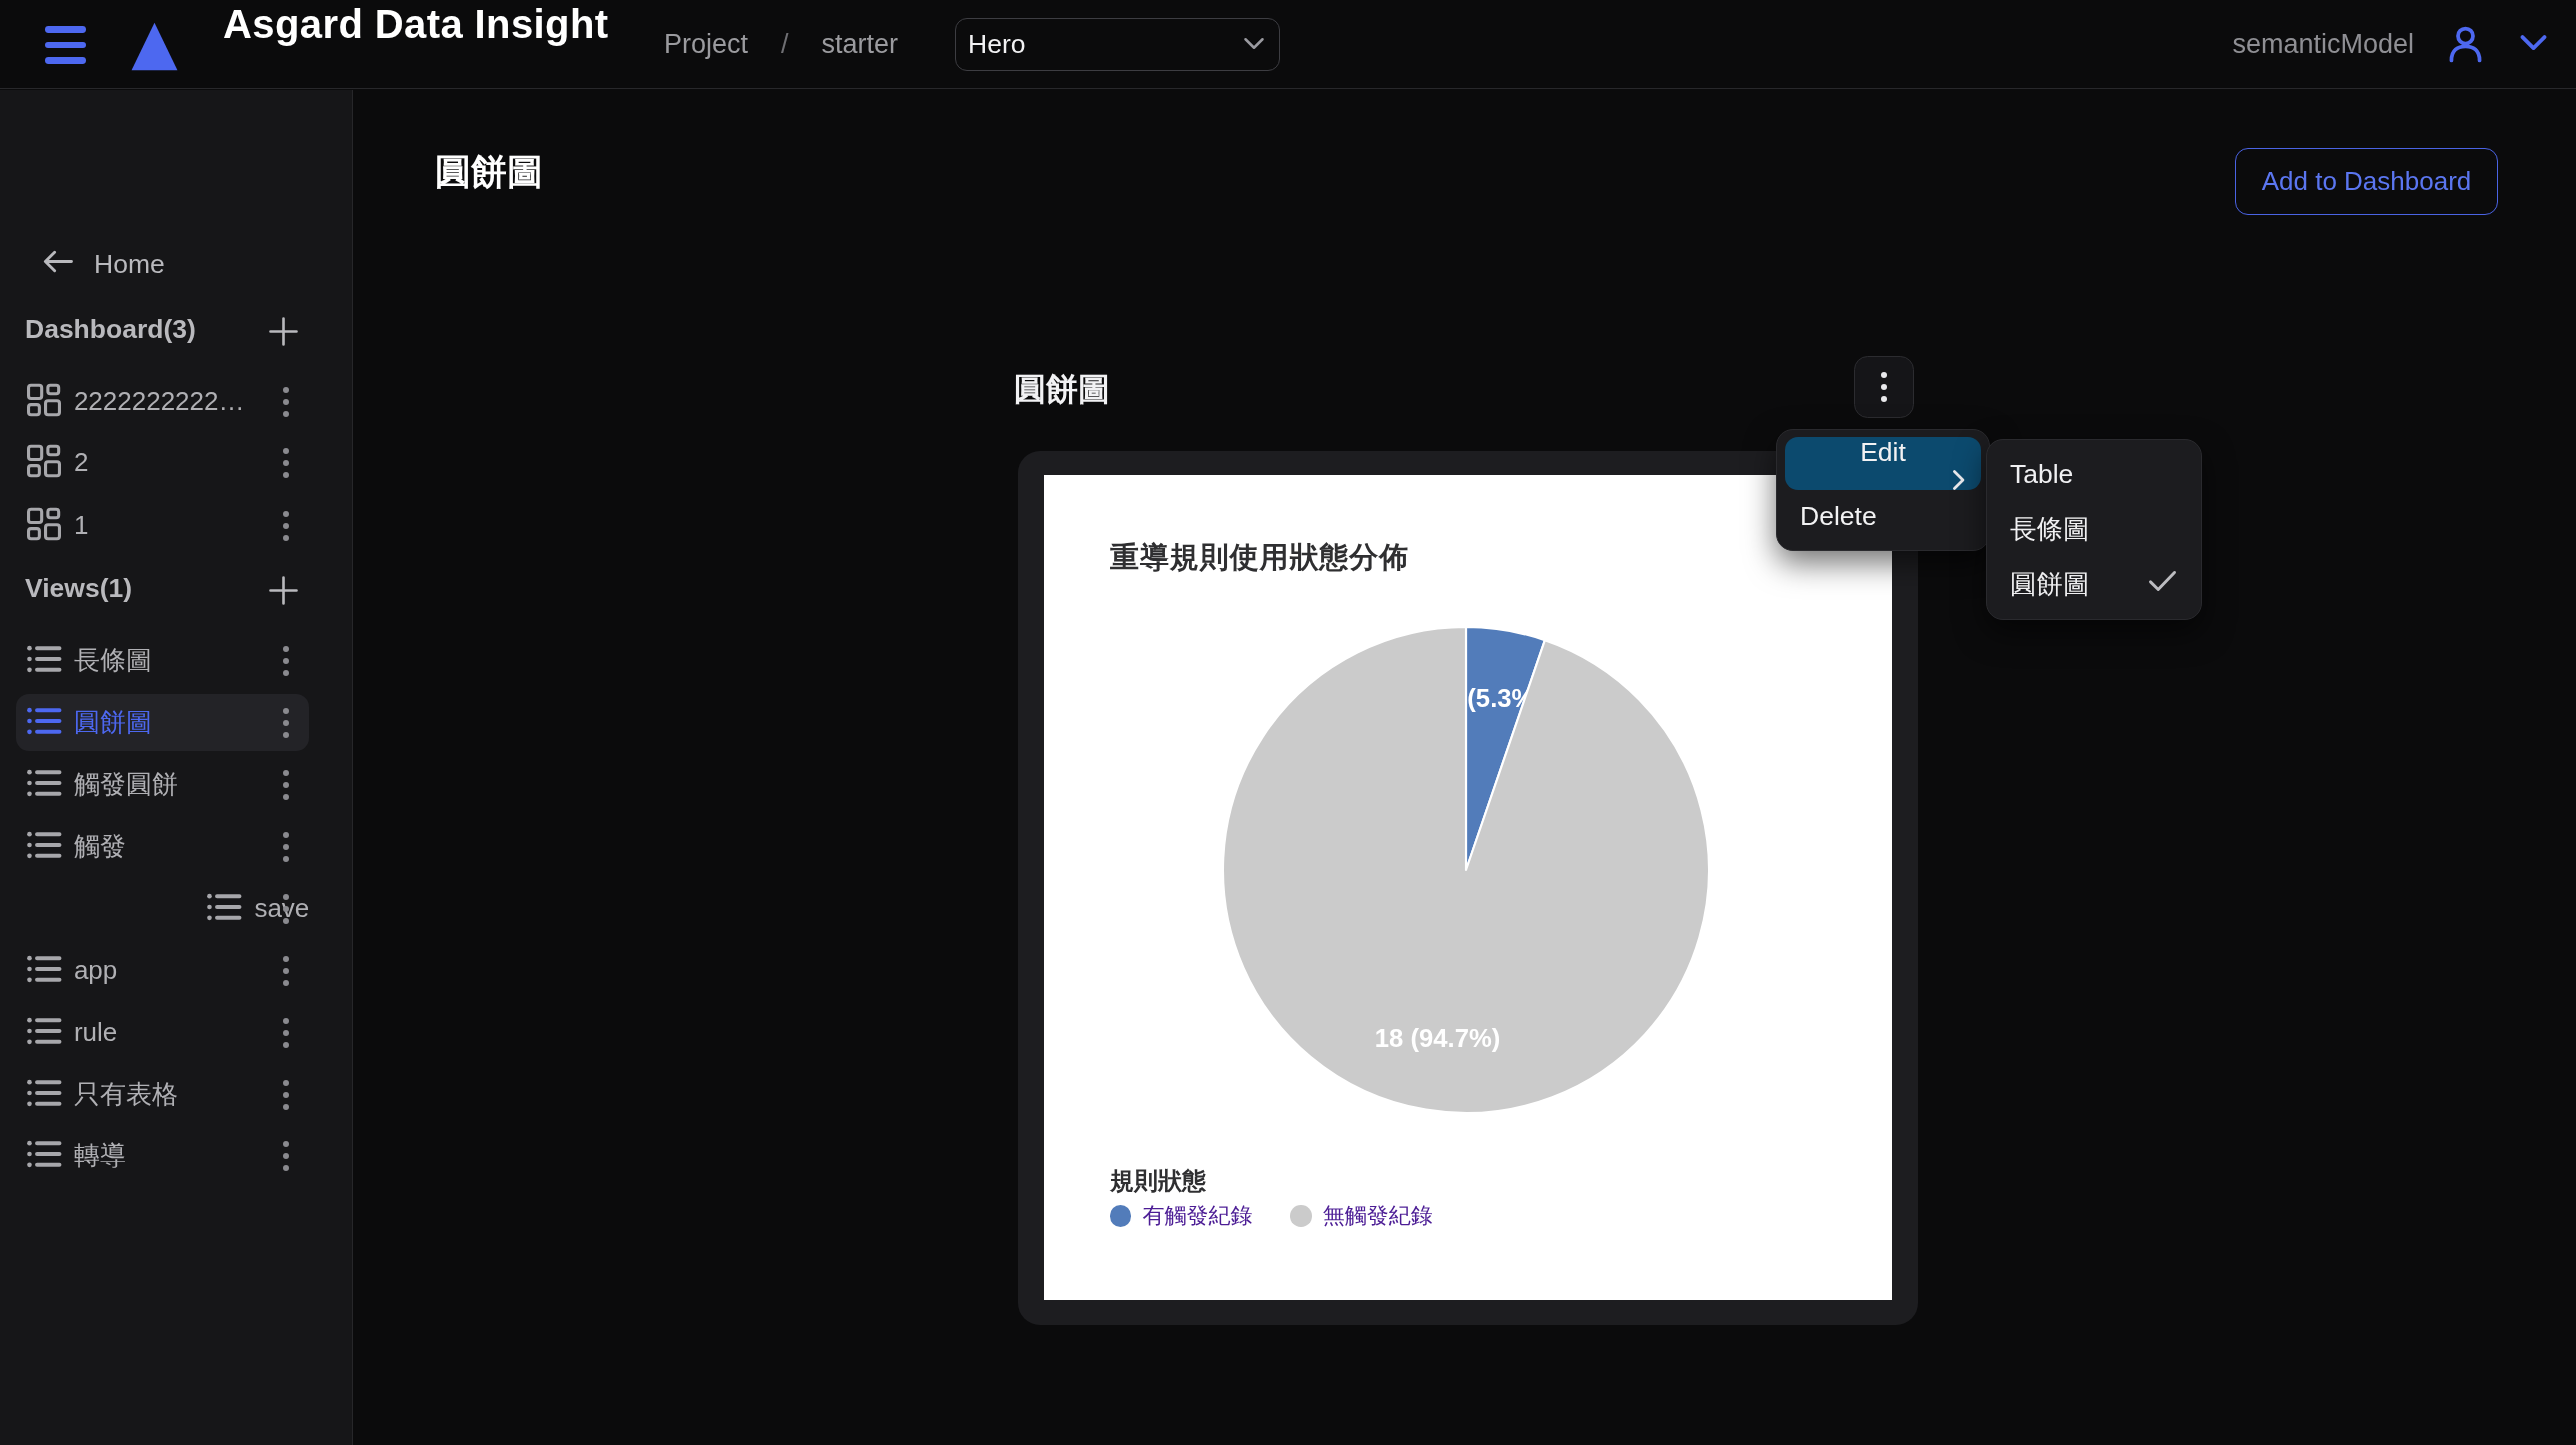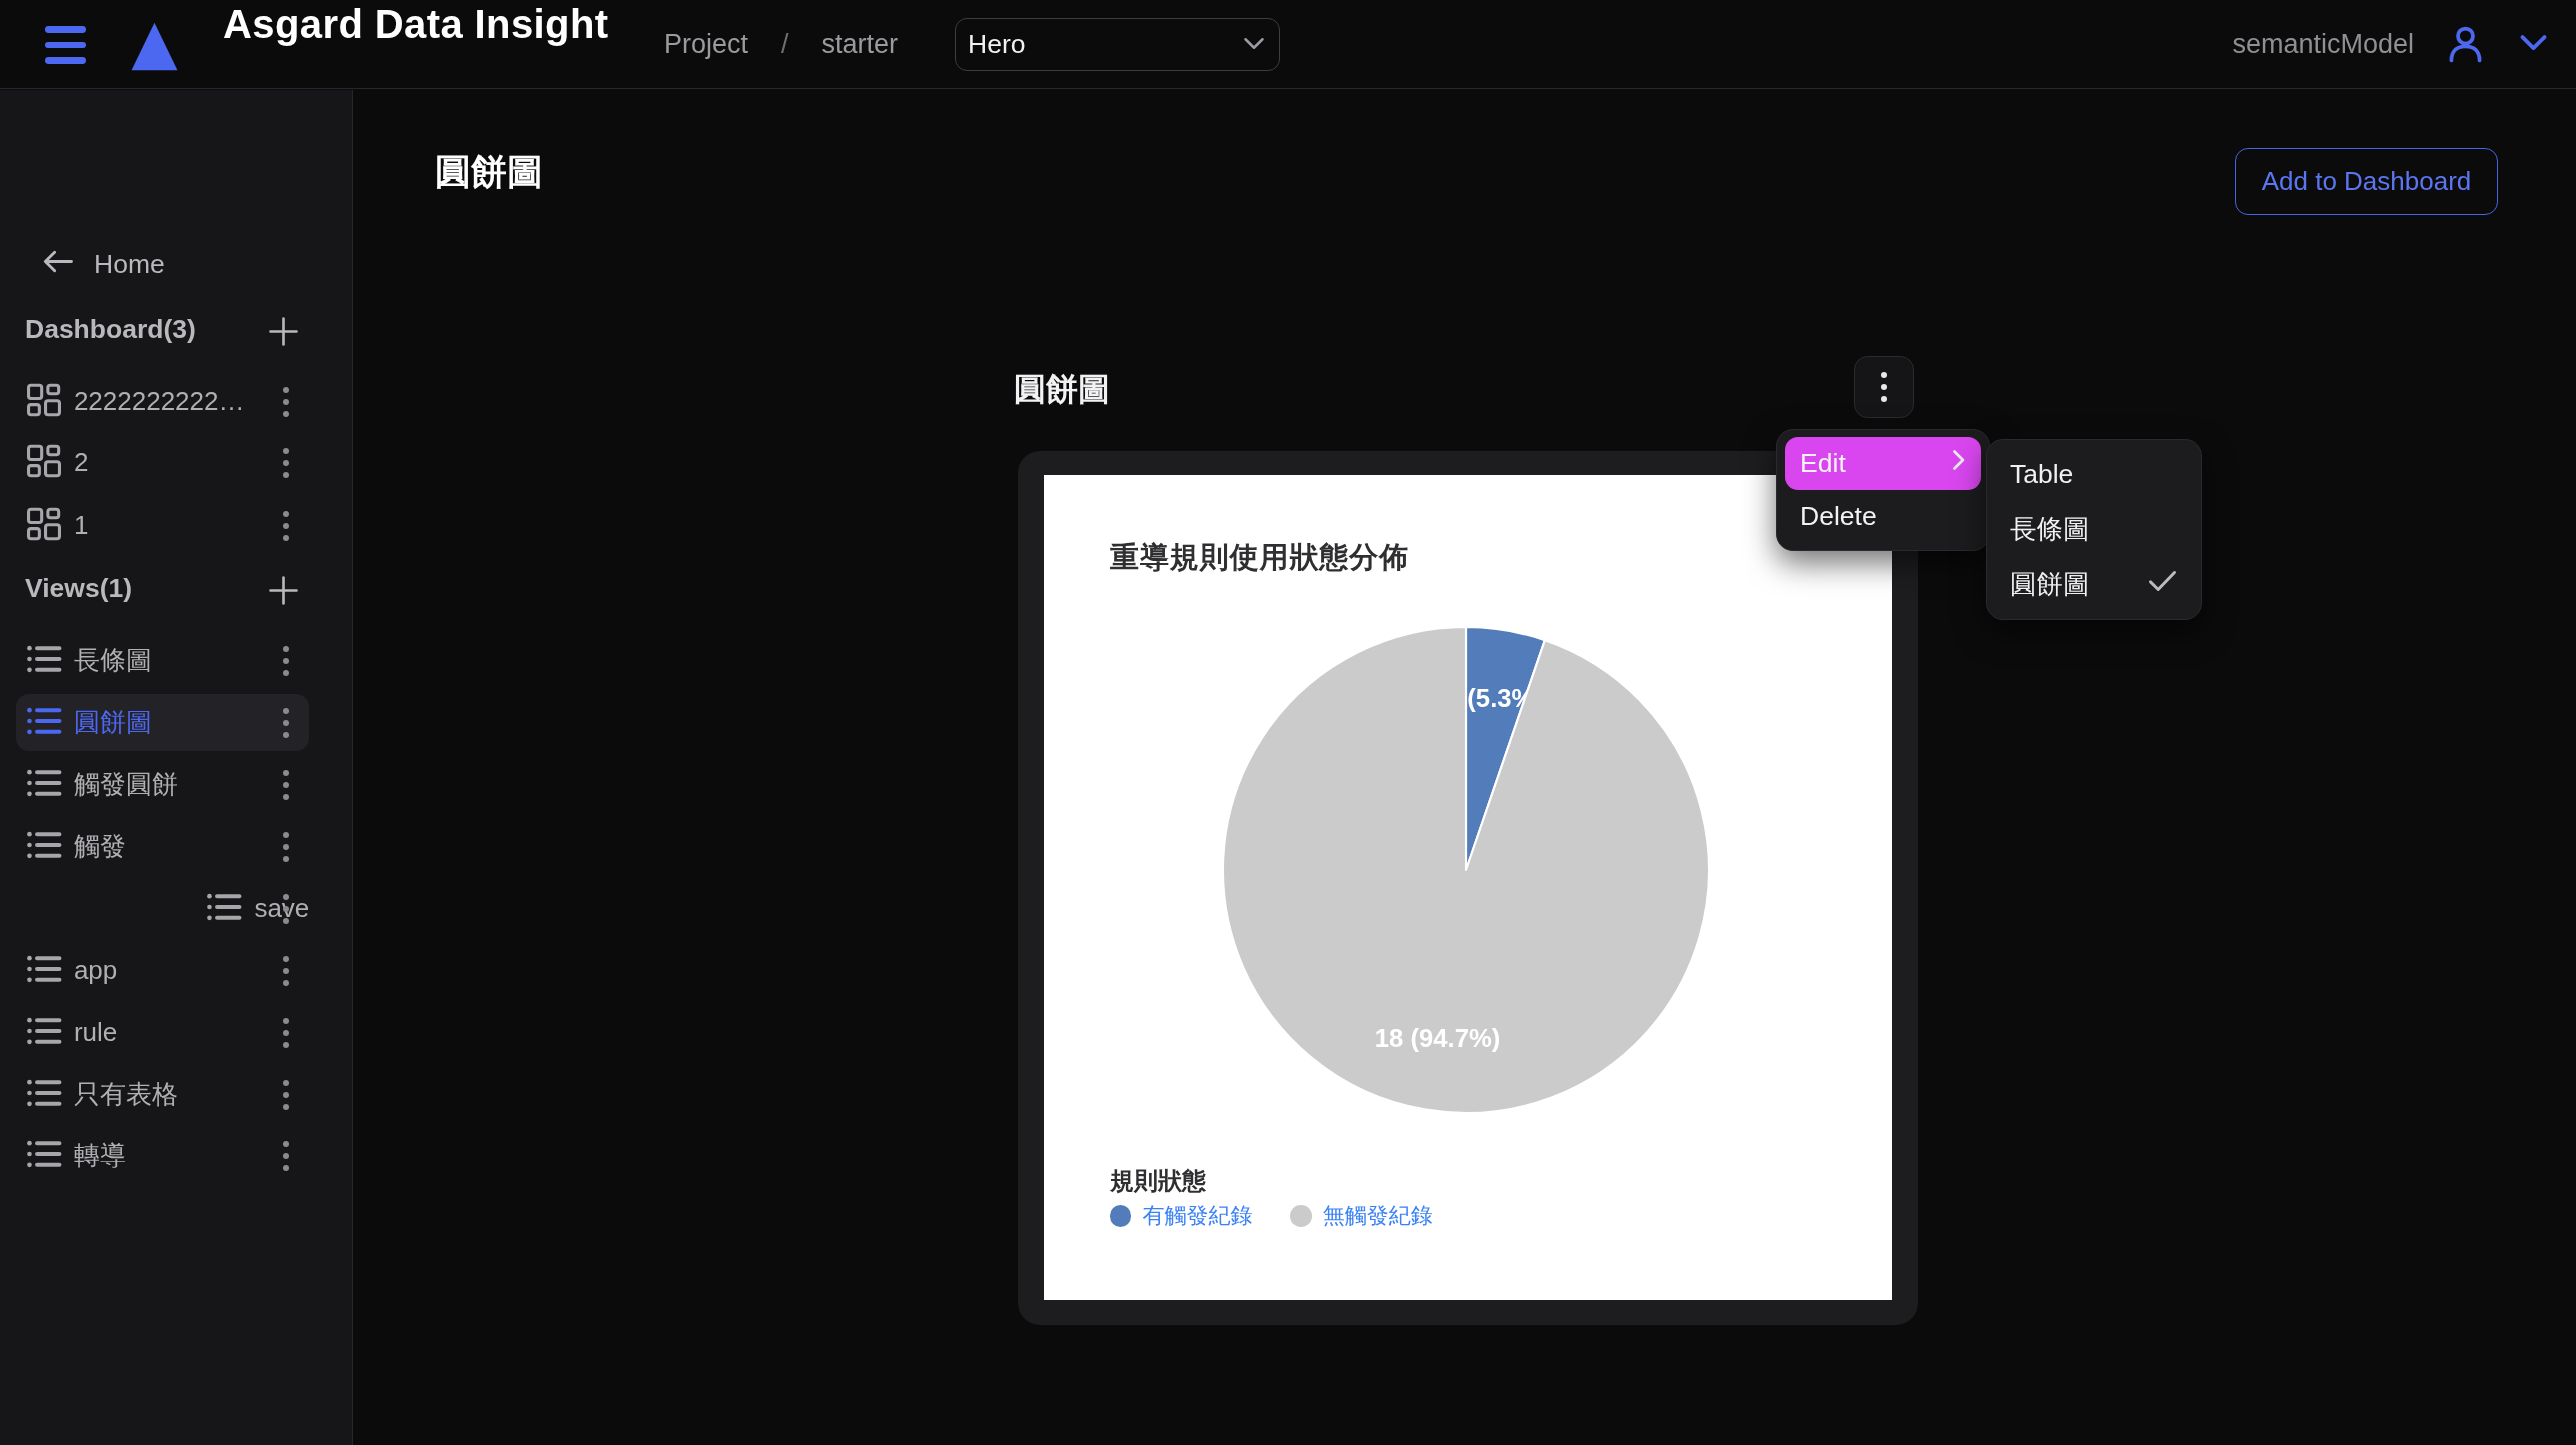--- a/index.html
+++ b/index.html
@@ -56,29 +56,29 @@
       border:1.7px solid #2c2c30; border-radius:13.7px; display:flex; align-items:center; justify-content:center; cursor:pointer; }
   .kebab-btn .kebab i { background:#e9e9ec; }
 
   .chart-card { position:absolute; left:664px; top:361px; width:900px; height:874px;
       background:#1d1d20; border-radius:22px; }
   .chart-white { position:absolute; left:26px; top:24px; width:848px; height:825px; background:#ffffff; }
   .chart-title { position:absolute; left:66px; top:63px; font-size:29px; font-weight:700; color:#2f2f31; letter-spacing:0.9px; }
   .pie-svg { position:absolute; left:179px; top:152px; }
   .legend-title { position:absolute; left:66px; top:690px; font-size:24px; font-weight:700; color:#2f2f31; }
   .legend-row { position:absolute; left:66px; top:726px; display:flex; align-items:center; gap:38px; }
-  .legend-item { display:flex; align-items:center; gap:11px; font-size:22px; color:#3b82f6; }
+  .legend-item { display:flex; align-items:center; gap:11px; font-size:22px; color:#4c1d95; }
   .legend-dot { width:21.4px; height:21.4px; border-radius:50%; }
 
   
   .menu { position:absolute; left:1422px; top:339px; width:214px; height:122px; background:#1c1c1f;
       border:0.9px solid #2a2a2e; border-radius:17px; box-shadow:0 12px 31px rgba(0,0,0,.55); z-index:20; padding:6.9px 7.7px; }
   .menu-item { position:relative; height:53px; border-radius:13px; display:flex; align-items:center;
       padding:0 15.4px; font-size:26.5px; color:#f2f2f3; cursor:pointer; }
-  .menu-item.highlighted { background:#d946ef; }
+  .menu-item.highlighted { background:#0c4a6e;flex-direction:column; }
   .menu-item .sub-chev { margin-left:auto; }
   .submenu { position:absolute; left:1632px; top:349px; width:216px; height:181px; background:#1c1c1f;
       border:0.9px solid #2a2a2e; border-radius:17px; box-shadow:0 12px 31px rgba(0,0,0,.55); z-index:21; padding:6.9px 0; }
   .submenu-item { position:relative; height:55px; display:flex; align-items:center; padding:0 23px;
       font-size:26.5px; color:#f0f0f2; cursor:pointer; }
   .submenu-item .check { margin-left:auto; }
 </style>
 </head>
 <body>
 

